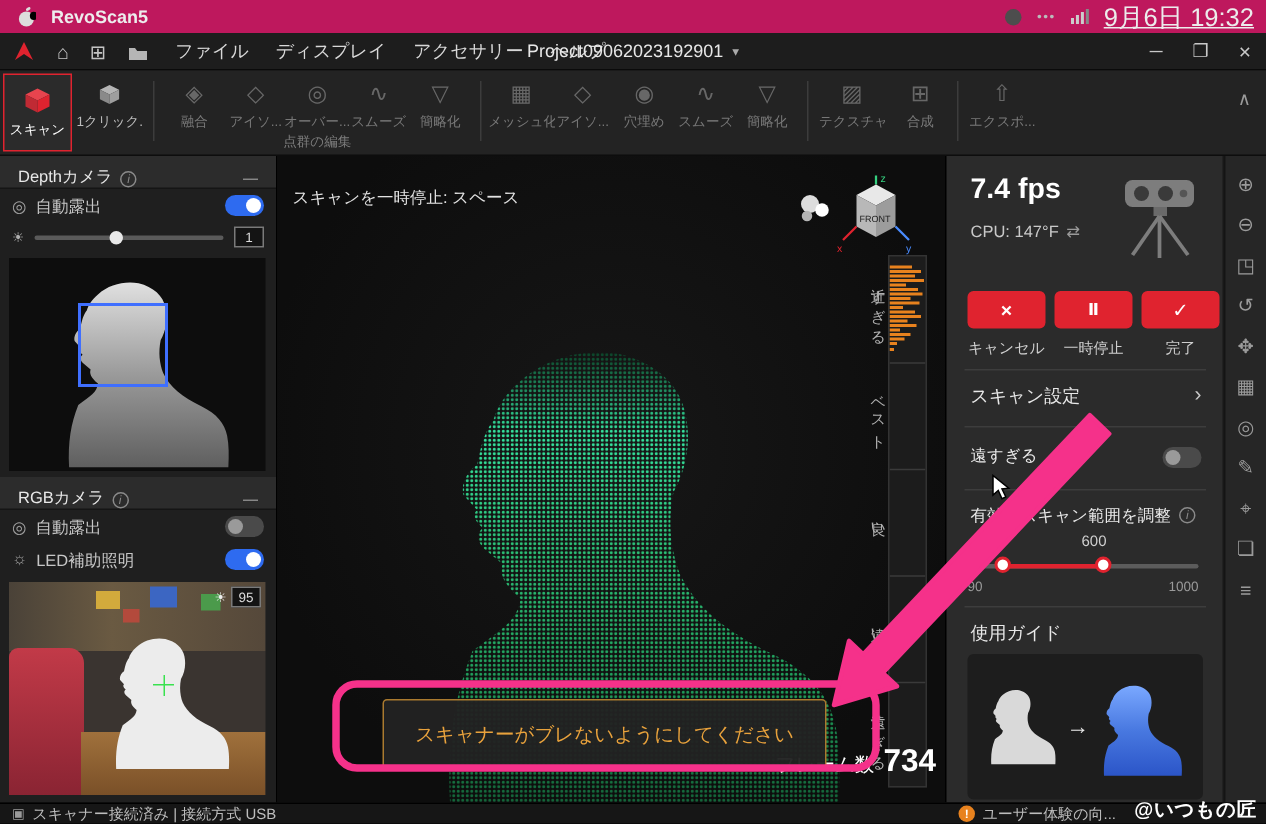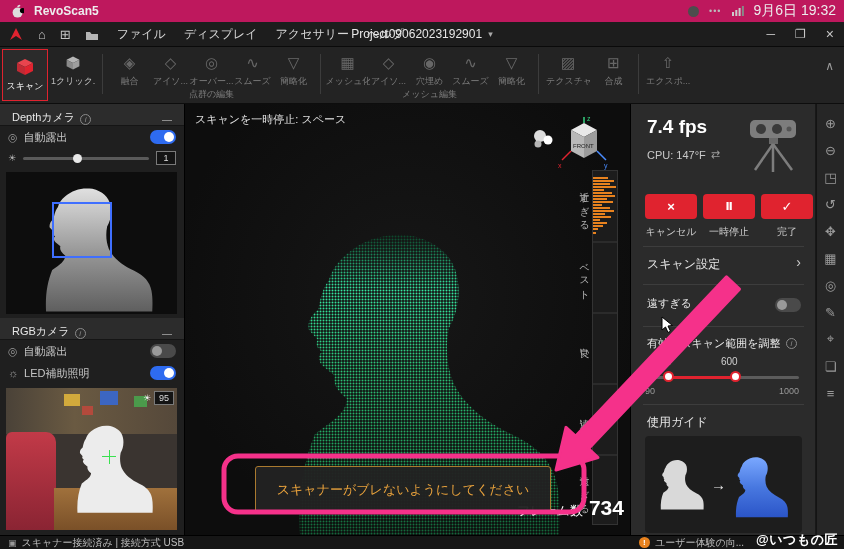--- a/index.html
+++ b/index.html
@@ -7,21 +7,21 @@
        font-family:"Liberation Sans","DejaVu Sans",sans-serif;color:#ddd;}
   .app *{box-sizing:border-box;}
 
   
   .titlebar{position:absolute;left:0;top:0;width:844px;height:22px;background:#be185d;display:flex;align-items:center;}
   .apple{margin-left:12px;}
   .app-name{font-size:12px;font-weight:bold;color:#ededed;margin-left:10px;}
   .tb-right{position:absolute;right:8px;top:0;height:22px;display:flex;align-items:center;gap:10px;}
   .circle-ico{width:11px;height:11px;border-radius:50%;background:#4d4d4d;}
   .tb-dots{font-size:9px;color:#bbb;letter-spacing:1px;}
-  .tb-time{font-size:14px;color:#ececec;}
+  .tb-time{font-size:17px;color:#ececec;text-decoration:underline;}
 
   
   .menubar{position:absolute;left:0;top:22px;width:844px;height:25px;background:#1d1d1d;border-bottom:1px solid #0a0a0a;display:flex;align-items:center;}
   .mb-ico{font-size:13px;color:#c4c4c4;margin-left:14px;line-height:1;}
   .logo{margin-left:8px;}
   .menu-label{font-size:12px;color:#d8d8d8;margin-left:18px;}
   .project-select{position:absolute;left:50%;transform:translateX(-50%);display:flex;align-items:center;gap:6px;font-size:12px;color:#e8e8e8;}
   .project-select .car{font-size:9px;color:#aaa;}
   .win-controls{position:absolute;right:10px;display:flex;gap:20px;color:#c8c8c8;font-size:12px;align-items:center;}
 
@@ -62,21 +62,21 @@
   .blob{position:absolute;}
   .couch{position:absolute;left:0;top:44px;width:50px;height:98px;background:linear-gradient(180deg,#c23a48,#8a2433);border-radius:6px 10px 0 0;}
   .tbl{position:absolute;left:48px;top:100px;width:123px;height:42px;background:linear-gradient(180deg,#a0713c,#7a5028);}
   .cross-v{position:absolute;left:103px;top:62px;width:1px;height:14px;background:#39e14f;}
   .cross-h{position:absolute;left:96px;top:68px;width:14px;height:1px;background:#39e14f;}
   .rgb-exp{position:absolute;right:3px;top:3px;display:flex;align-items:center;gap:3px;}
   .sun{font-size:9px;color:#ededed;}
 
   
   .viewport{position:absolute;left:185px;top:104px;width:445px;height:431px;background:radial-gradient(ellipse at 50% 45%,#171717 0%,#0d0d0d 75%);overflow:hidden;}
-  .hint{position:absolute;left:10px;top:8px;font-size:11px;color:#e2e2e2;}
+  .hint{position:absolute;left:10px;top:20px;font-size:11px;color:#e2e2e2;}
   .zone-label{position:absolute;left:392px;writing-mode:vertical-rl;font-size:10px;color:#b0b0b0;letter-spacing:2px;transform:translateY(-50%);}
   .strip{position:absolute;left:407px;top:66px;width:26px;height:355px;background:#1c1c1c;border:1px solid #333;}
   .frame{position:absolute;left:332px;top:392px;display:flex;align-items:baseline;gap:6px;color:#fff;white-space:nowrap;}
   .frame .f-label{font-size:13px;}
   .frame .f-value{font-size:21px;font-weight:bold;}
   .toast{position:absolute;left:70px;top:362px;width:296px;height:48px;background:rgba(34,34,34,.96);border:1px solid #aa7a2f;border-radius:3px;color:#e9a23c;font-size:13px;display:flex;align-items:center;justify-content:center;z-index:5;white-space:nowrap;}
   .spheres{position:absolute;left:346px;top:22px;}
   .viewcube{position:absolute;left:372px;top:10px;}
 
   
@@ -252,21 +252,20 @@
         <span class="lbl">穴埋め</span>
       </div>
       <div class="titem dim">
         <span class="ico">∿</span>
         <span class="lbl">スムーズ</span>
       </div>
       <div class="titem dim">
         <span class="ico">▽</span>
         <span class="lbl">簡略化</span>
       </div>
-      <div class="caption">メッシュ編集</div>
     </div>
     <div class="vsep"></div>
 
     <div class="titem wide dim">
       <span class="ico">▨</span>
       <span class="lbl">テクスチャ</span>
     </div>
     <div class="titem dim">
       <span class="ico">⊞</span>
       <span class="lbl">合成</span>

